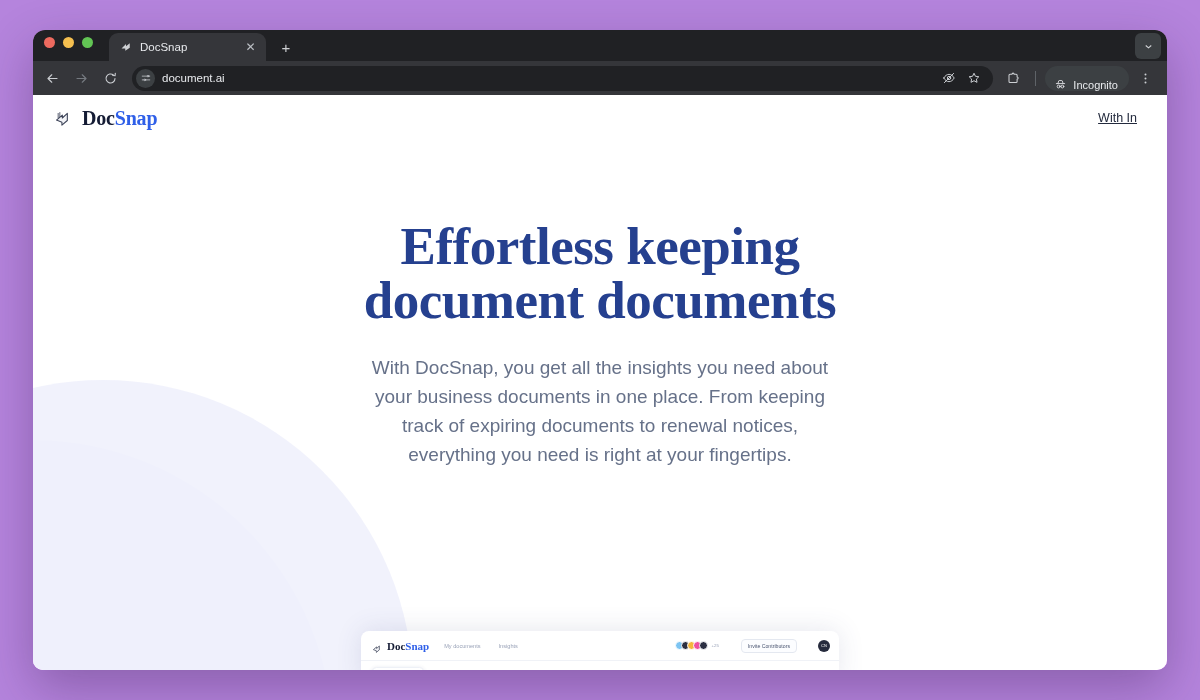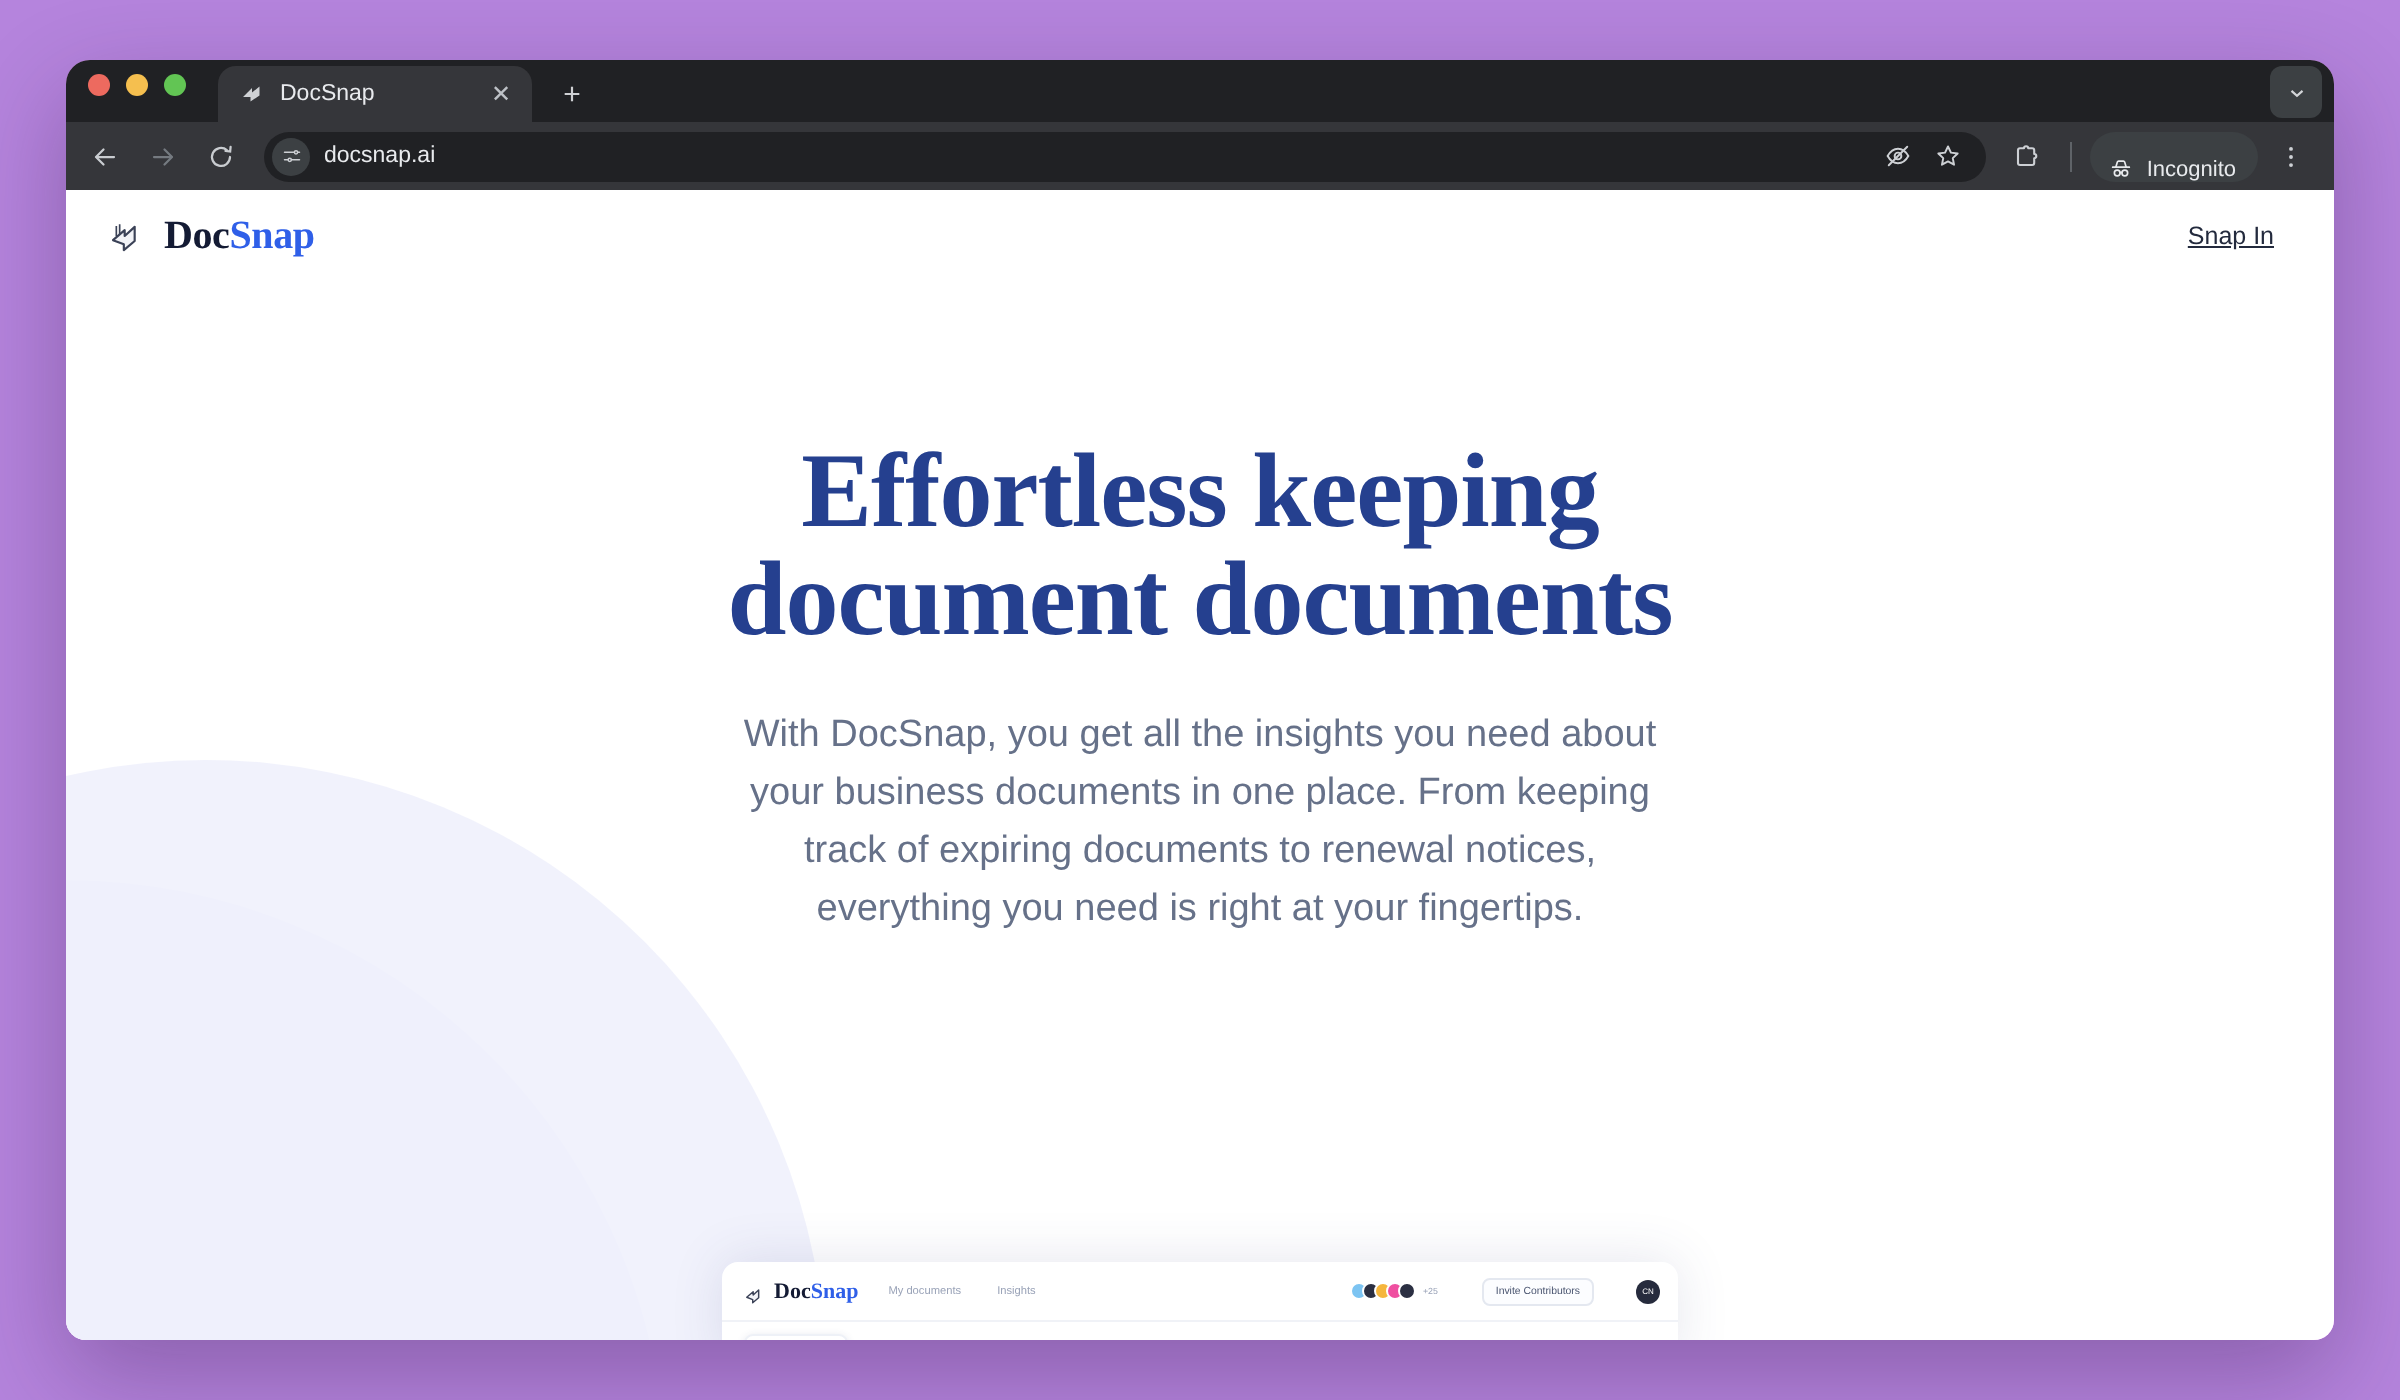--- a/index.html
+++ b/index.html
@@ -344,21 +344,21 @@
       <span class="omni-icon">
         <svg viewBox="0 0 16 16" width="10" height="10" fill="none" stroke="currentColor" stroke-width="1.2" stroke-linecap="round">
           <path d="M2 5 H10"></path>
             <path d="M12.5 5 H14"></path>
             <circle cx="11.2" cy="5" r="1.3"></circle>
           <path d="M2 11 H5"></path>
             <path d="M7.5 11 H14"></path>
             <circle cx="6.2" cy="11" r="1.3"></circle>
         </svg>
       </span>
-      <span class="omni-url">docsnap.ai</span>
+      <span class="omni-url">document.ai</span>
       <span class="omni-right">
         <span class="omni-act">
           <svg viewBox="0 0 20 20" width="14" height="14" fill="none" stroke="currentColor" stroke-width="1.4" stroke-linecap="round">
             <path d="M2.6 10 C4.6 6.4 7.2 4.8 10 4.8 C12.8 4.8 15.4 6.4 17.4 10 C15.4 13.6 12.8 15.2 10 15.2 C7.2 15.2 4.6 13.6 2.6 10 Z"></path>
             <circle cx="10" cy="10" r="2.4"></circle>
             <path d="M3.4 16.6 L16.6 3.4"></path>
           </svg>
         </span>
         <span class="omni-act">
           <svg viewBox="0 0 20 20" width="14" height="14" fill="none" stroke="currentColor" stroke-width="1.4" stroke-linejoin="round">
@@ -407,21 +407,21 @@
         <div class="logo">
           <span class="logo-mark">
             <svg viewBox="0 0 24 24" width="20" height="20" fill="none" stroke="#3b4257" stroke-width="1.3" stroke-linejoin="round">
               <path d="M3 14.5 L10 8.5 L10 12 L16 6.5 L16 15 L9.5 20.5 L9.5 17 Z" fill="#f2f3f7"></path>
               <path d="M5 6 L5 12" stroke-width="1"></path>
               <path d="M7 5 L7 11" stroke-width="1"></path>
             </svg>
           </span>
           <span class="logo-text"><span class="logo-doc">Doc</span><span class="logo-snap">Snap</span></span>
         </div>
-        <a class="signin" href="#">Snap In</a>
+        <a class="signin" href="#">With In</a>
       </header>
 
       <section class="hero">
         <h1><span>Effortless keeping</span><br><span>document documents</span></h1>
         <p>With DocSnap, you get all the insights you need about your business documents in one place. From keeping track of expiring documents to renewal notices, everything you need is right at your fingertips.</p>
       </section>
 
     </div>
 
     <div class="mockup">

